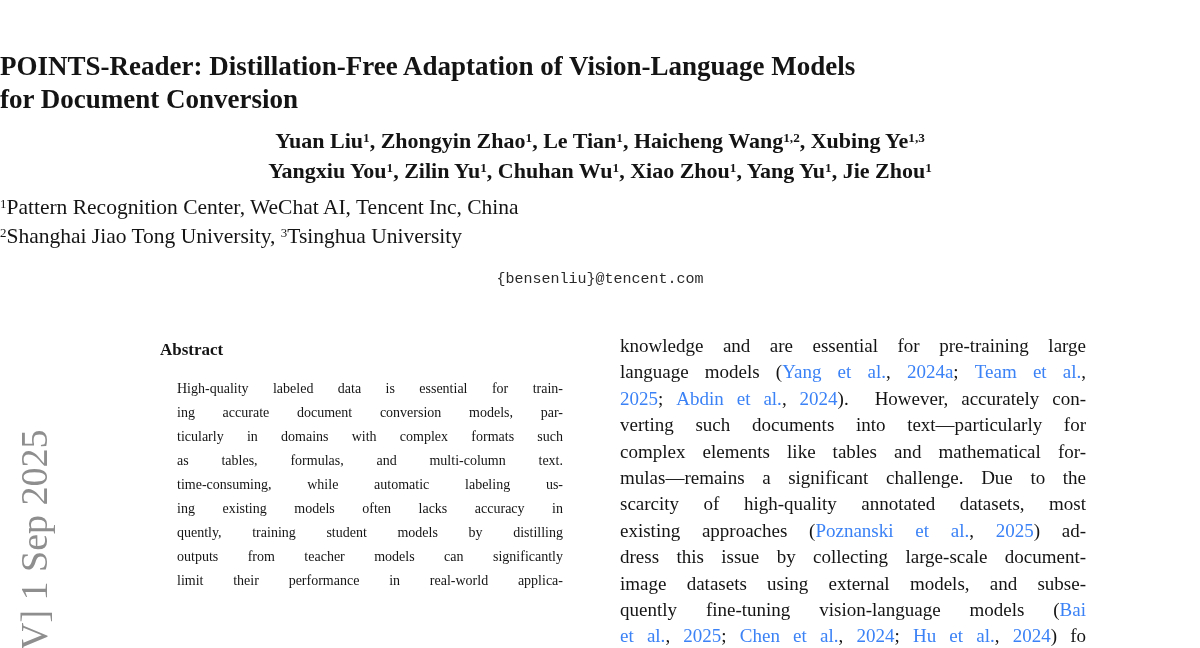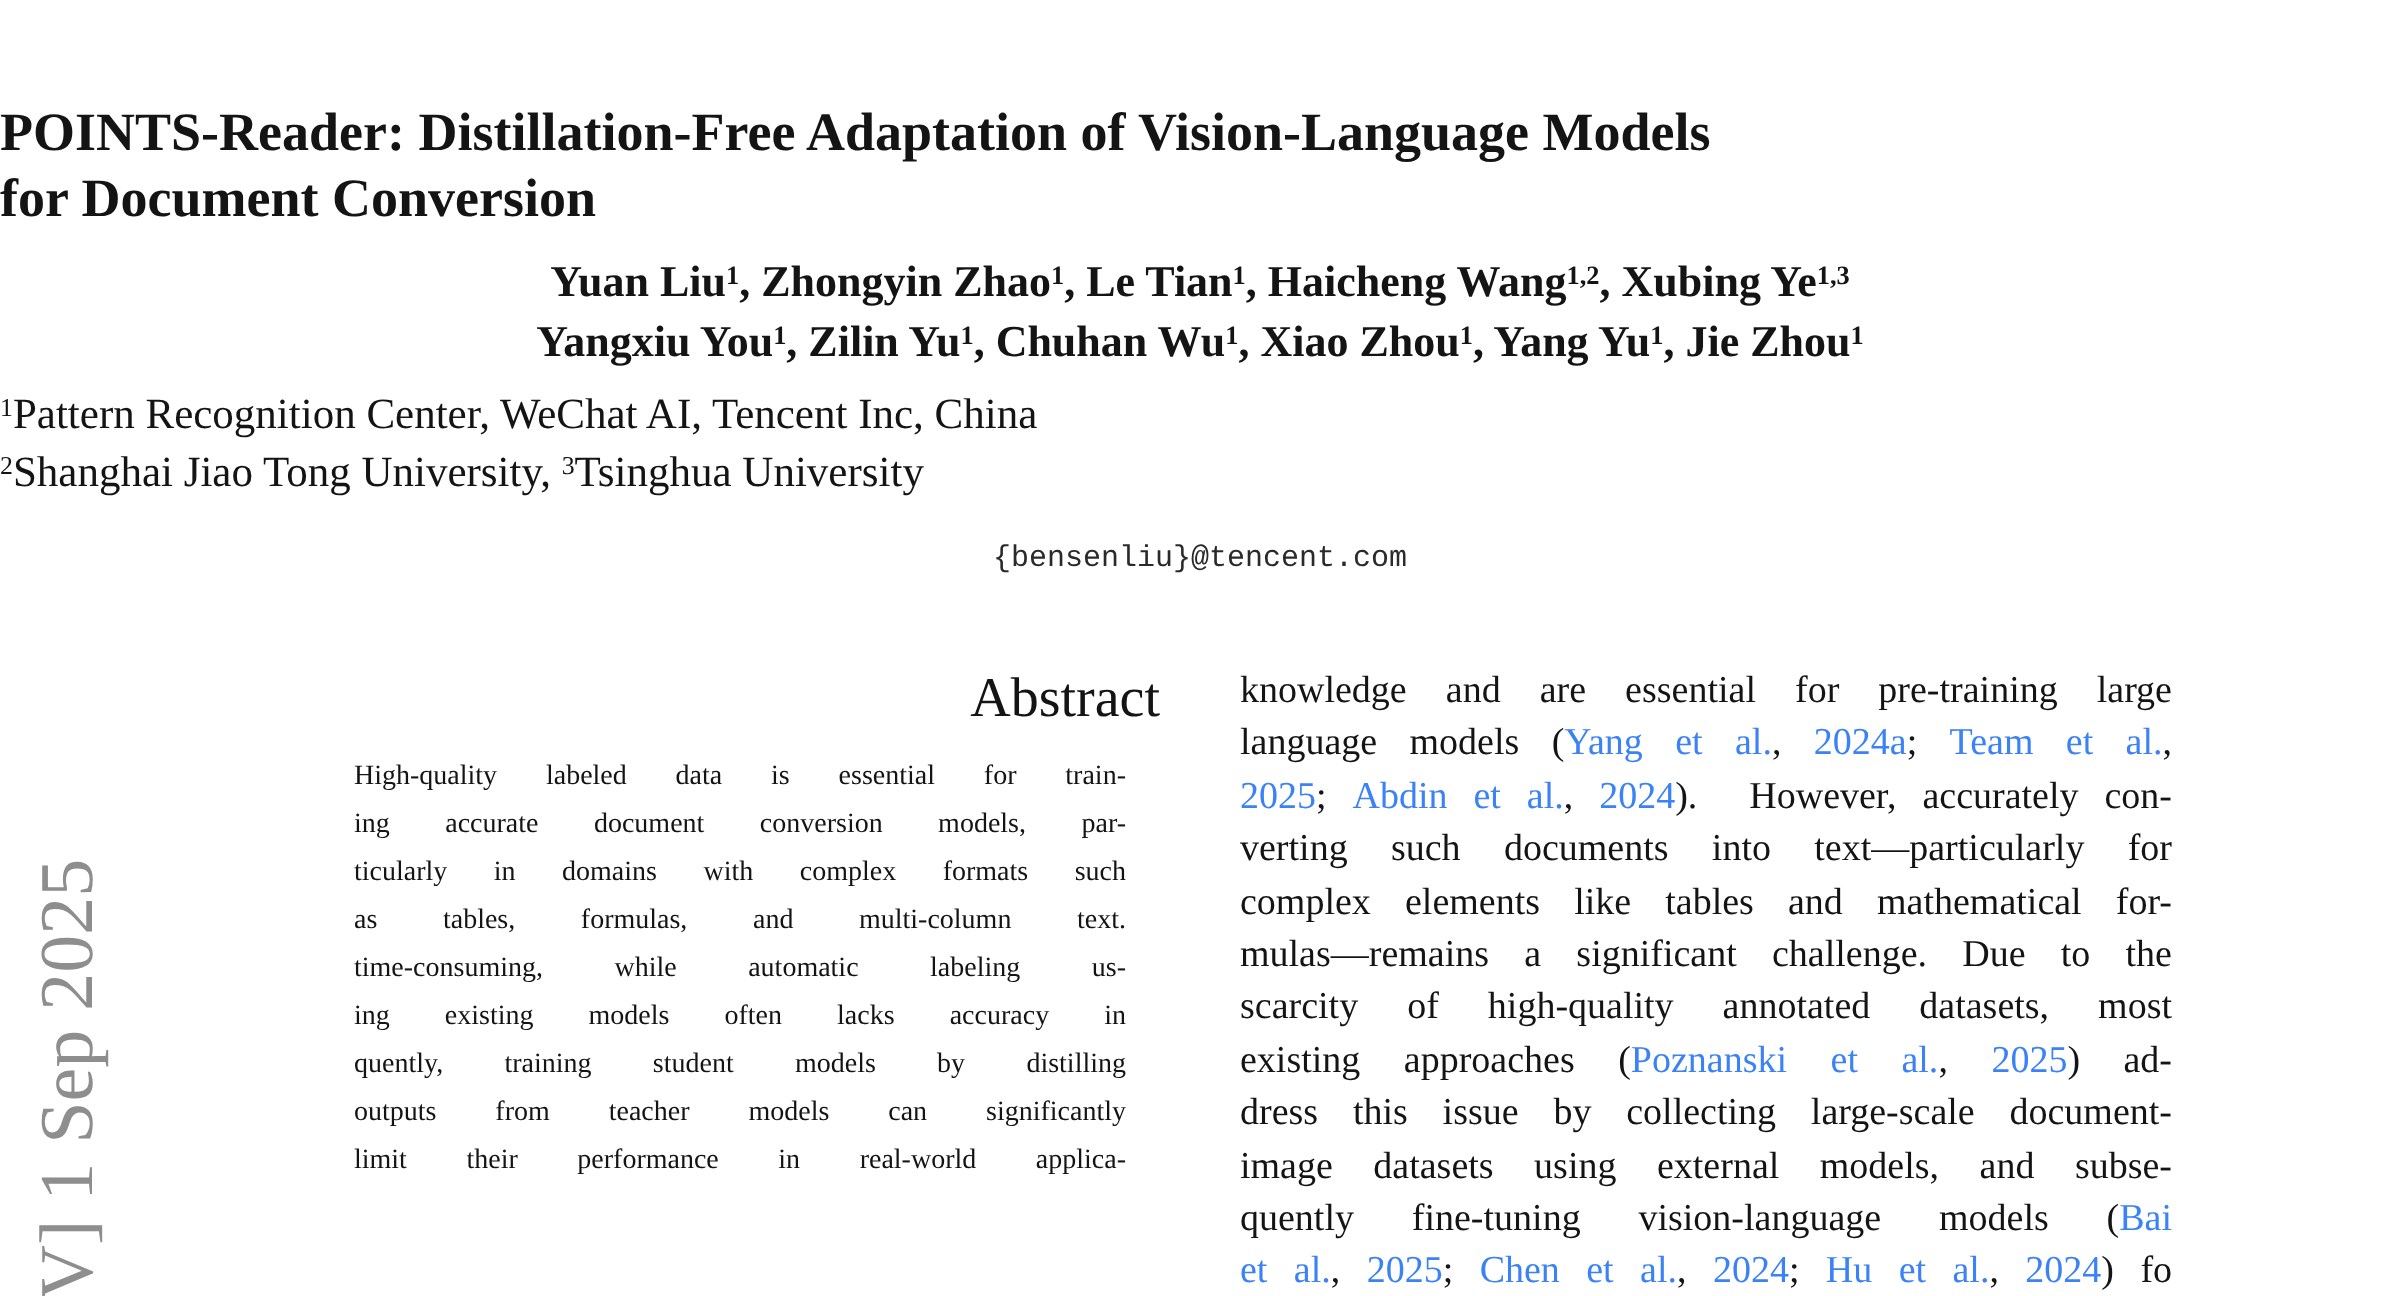--- a/index.html
+++ b/index.html
@@ -59,23 +59,23 @@
 
   sup {
     font-size: 60%;
     vertical-align: 0.45em;
     line-height: 0;
   }
 
   
   #abstract-heading {
     left: 160px; top: 337px; width: 420px;
-    text-align: right;
-    font-size: 28px; line-height: 26px;
-    font-weight: normal;
+    text-align: left;
+    font-size: 17px; line-height: 26px;
+    font-weight: bold;
   }
   #abstract-lines {
     left: 177px; top: 377px; width: 386px;
     font-size: 14px; line-height: 24px;
   }
 
   
   #body-col {
     left: 620px; top: 333px; width: 466px;
     font-size: 19px; line-height: 26.4px;

